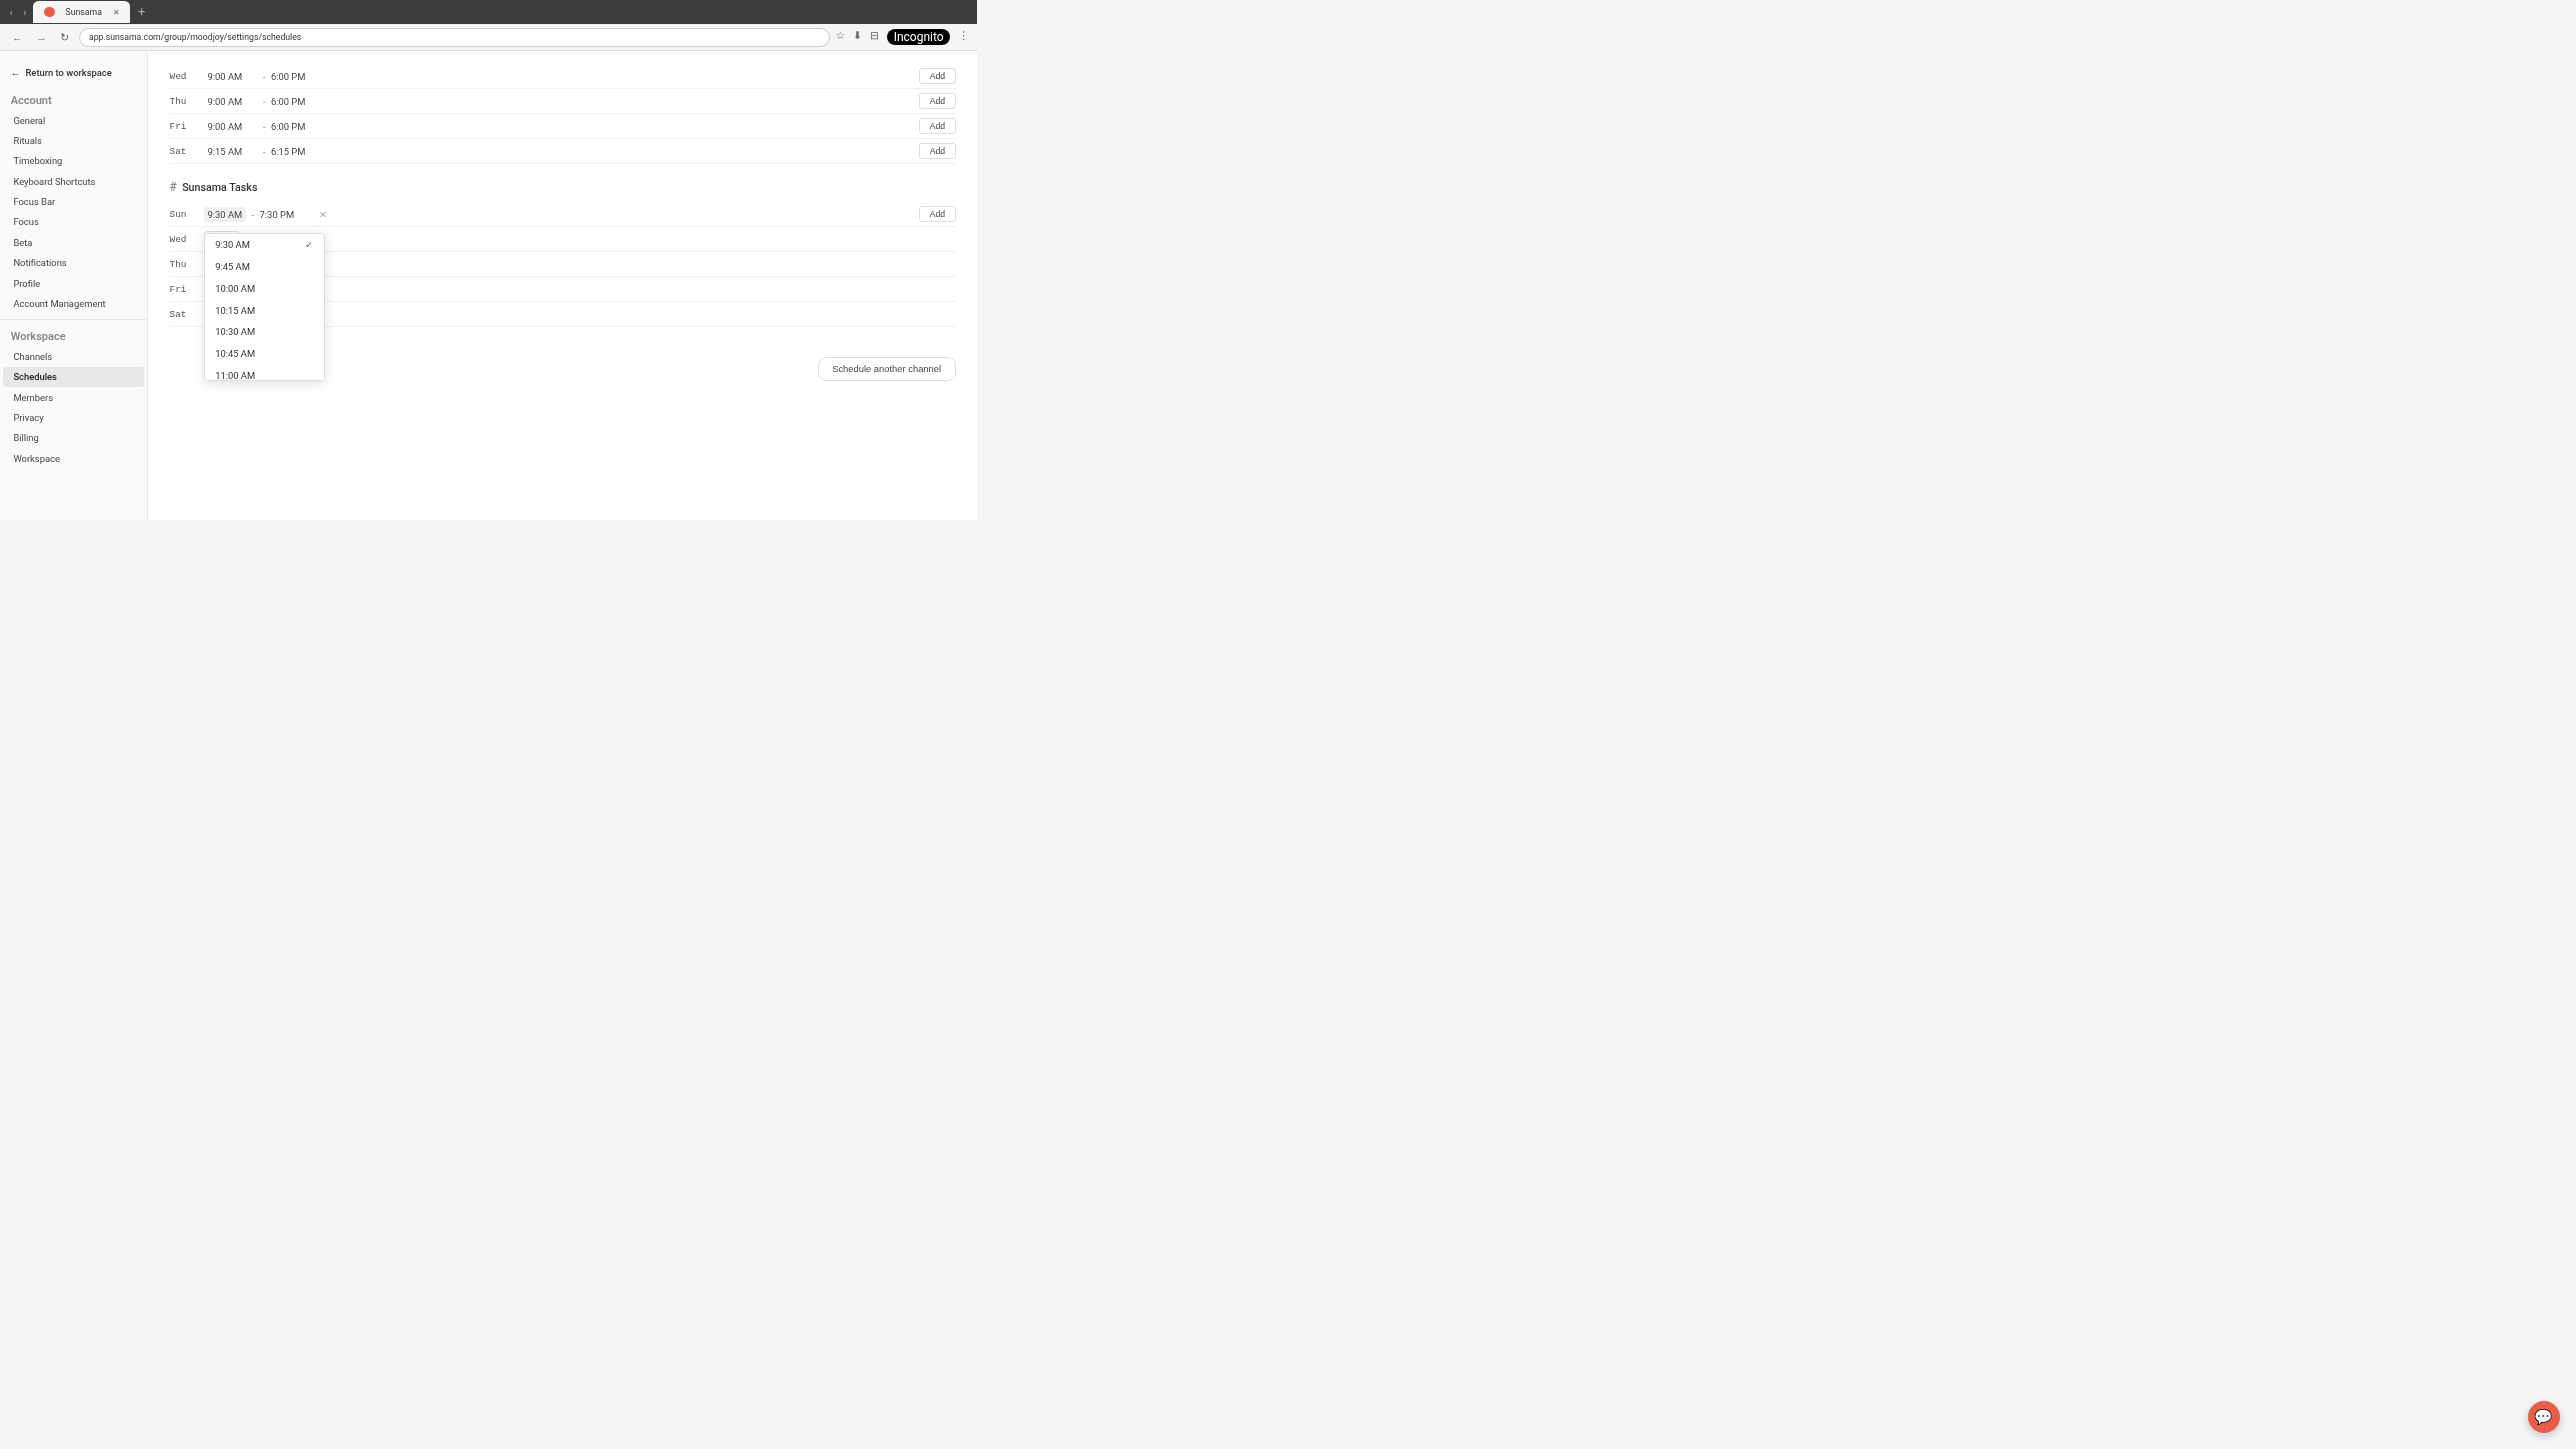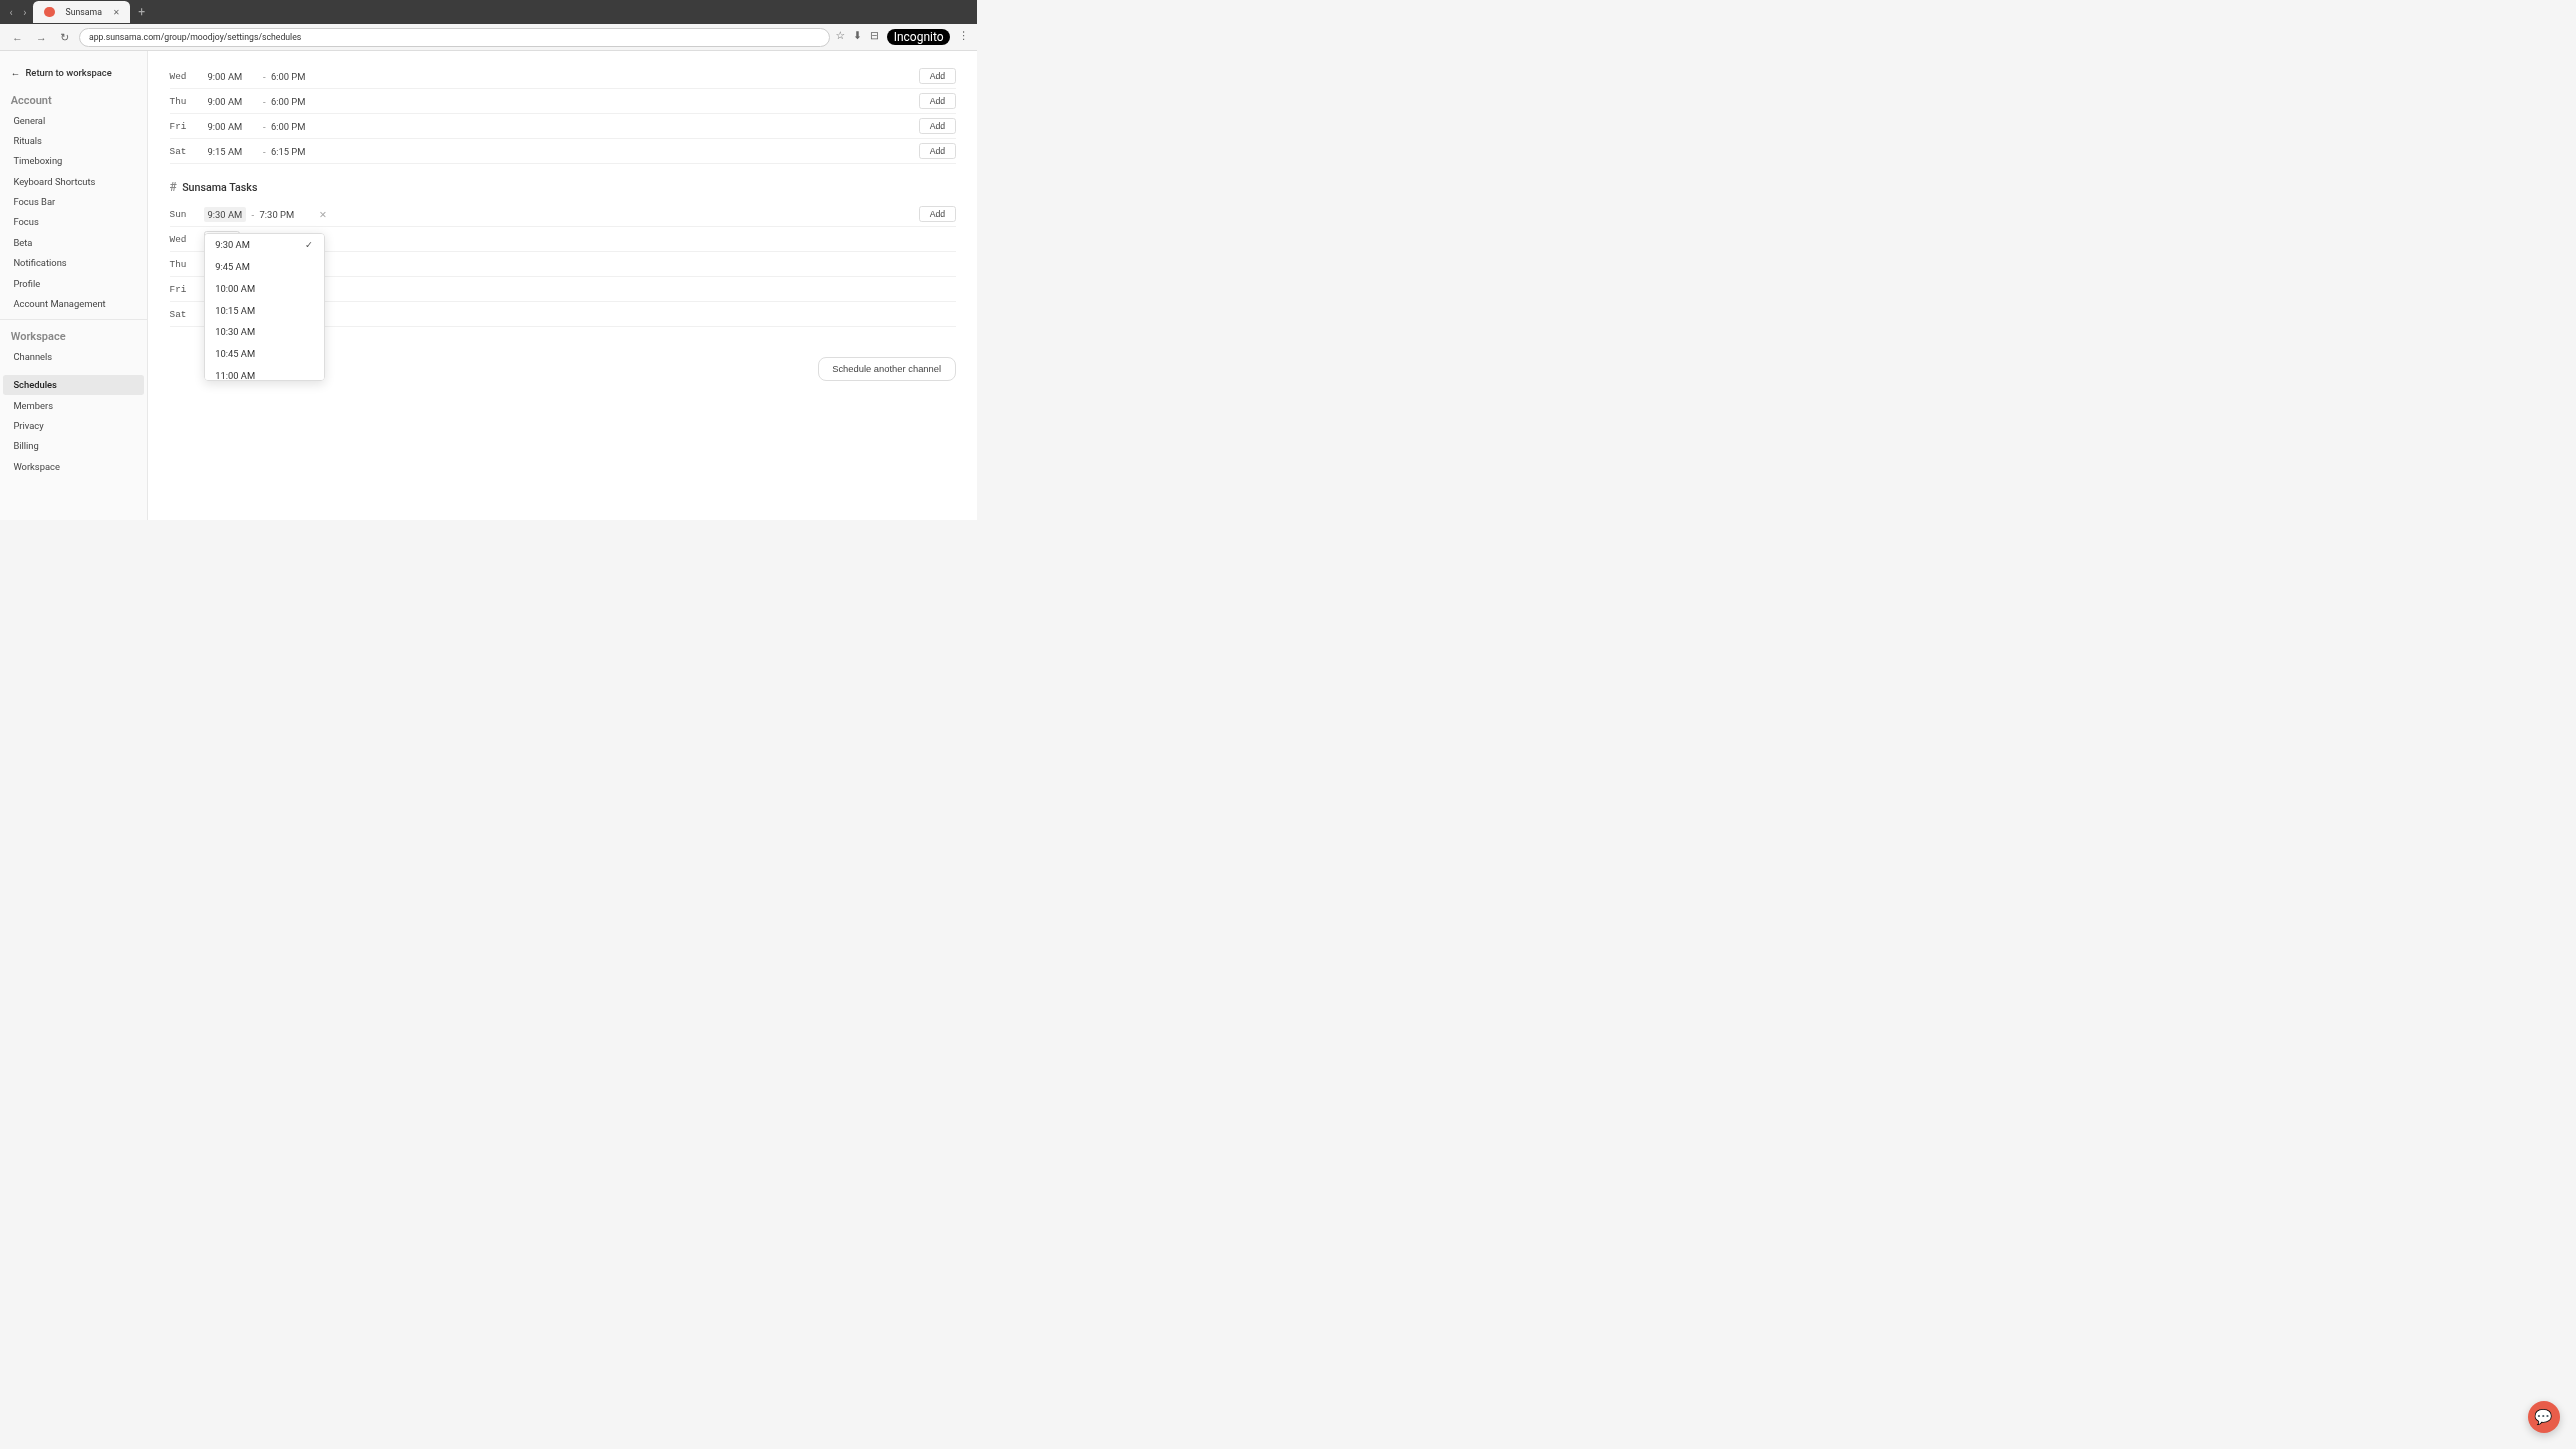--- a/index.html
+++ b/index.html
@@ -134,21 +134,20 @@
       color: #444;
       font-size: 9.4px;
       cursor: pointer;
       border-radius: 2.7px;
       margin: 0 2.7px;
     }
     .sidebar-item.active {
       background: #e8e8e8;
       font-weight: 500;
       color: #222;
-      margin-top: 8px;
     }
     .sidebar-divider {
       height: 0.7px;
       background: #e8e8e8;
       margin: 5.4px 0;
     }
 
     
     .main-content {
       flex: 1;

